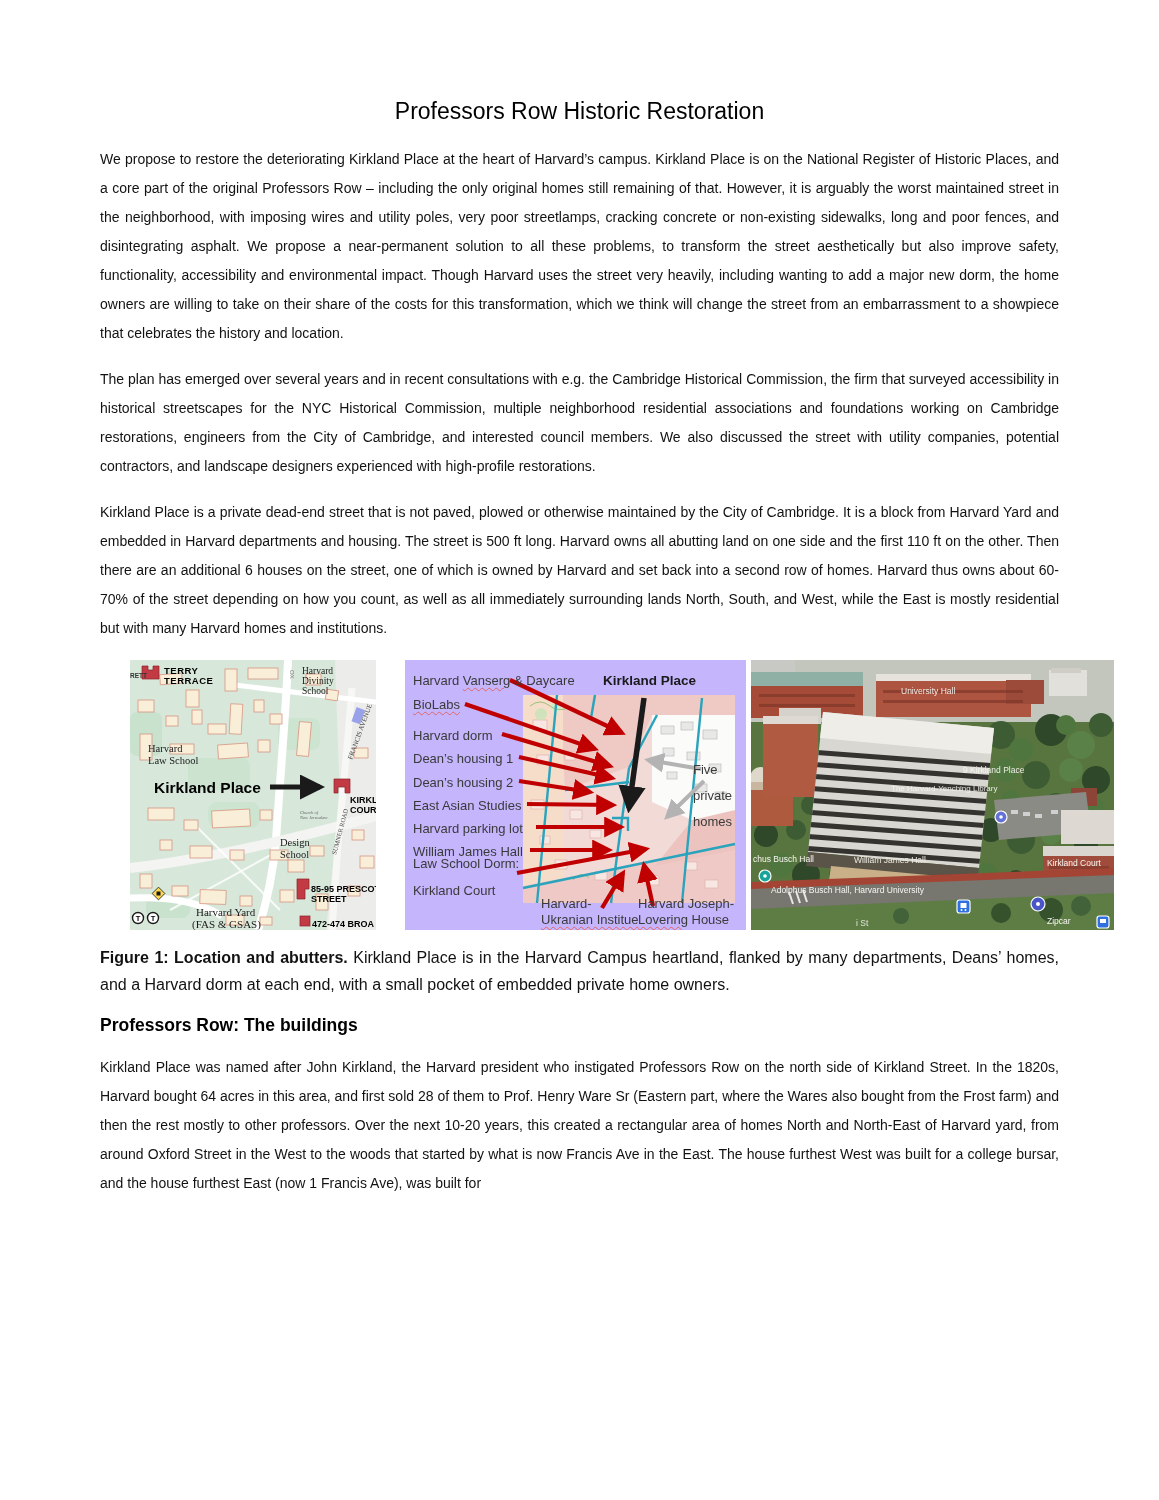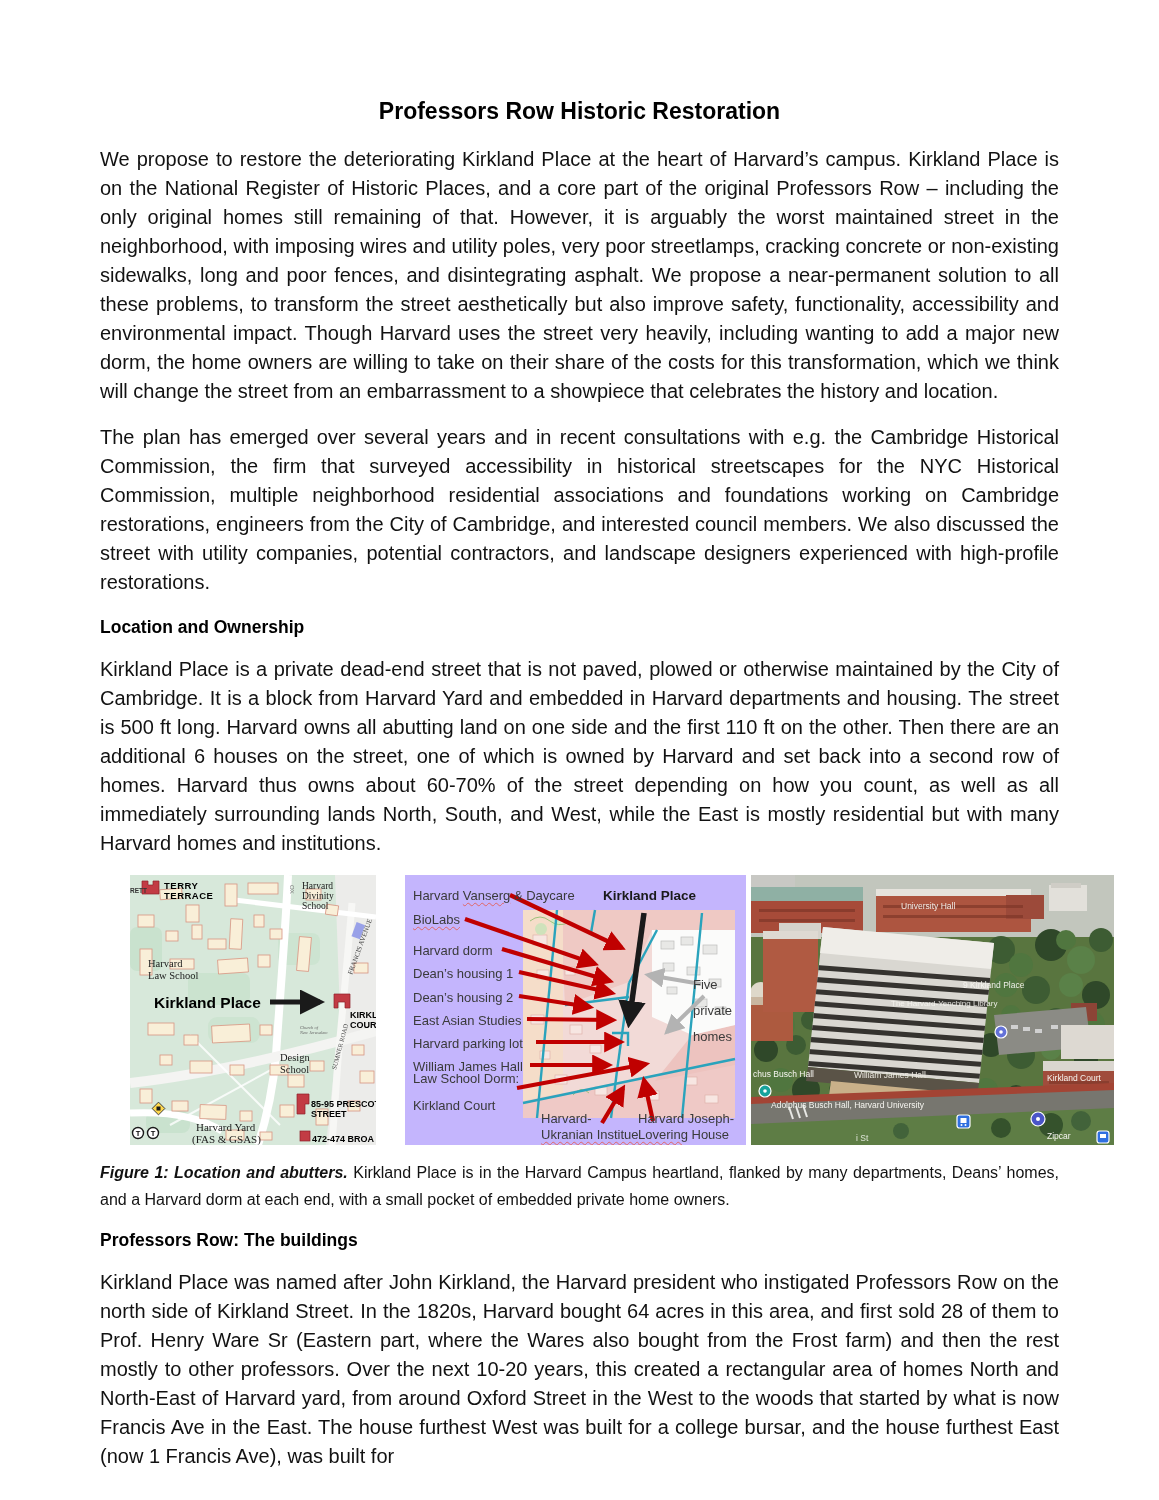--- a/index.html
+++ b/index.html
@@ -1,49 +1,48 @@
 <!DOCTYPE html>
 <html><head>
 <meta charset="utf-8">
 <style>
   html,body{margin:0;padding:0;background:#ffffff;}
   .page{
     width:1159px;height:1500px;box-sizing:border-box;
     padding:95px 100px 0 100px;background:#fff;position:relative;overflow:hidden;
     font-family:"Liberation Sans",sans-serif;color:#121212;
   }
-  h1.doc-title{font-size:23px;line-height:32px;margin:0 0 18px;font-weight:700;text-align:center;color:#000;}
+  h1.doc-title{font-size:23px;line-height:32px;margin:0 0 18px;font-weight:400;text-align:center;color:#000;}
   h2.doc-h2{font-size:17.5px;line-height:26px;margin:0 0 15px;font-weight:700;color:#000;}
-  p.body{font-size:20px;line-height:29px;margin:0 0 17px;text-align:justify;}
+  p.body{font-size:14px;line-height:29px;margin:0 0 17px;text-align:justify;}
   .figure-row{display:flex;gap:5px;height:270px;margin:12px 0 2px;padding-left:30px;}
   .panel{position:relative;height:270px;overflow:hidden;flex:none;}
   .panel.map{width:246px;}
   .panel.diagram{width:341px;background:#c4b5fd;margin-left:24px;}
   .panel.aerial{width:434px;}
   .panel svg{display:block;position:absolute;left:0;top:0;}
   .dlabel{position:absolute;font-size:13px;color:#3a3a3a;white-space:nowrap;line-height:16px;}
   .dlabel.bold{font-weight:700;color:#1a1a1a;font-size:13.5px;}
   .dlabel.wrap{white-space:normal;width:54px;line-height:26px;}
   .miss{text-decoration-line:underline;text-decoration-style:wavy;text-decoration-color:#e06666;text-decoration-thickness:1px;text-underline-offset:2px;}
   .caption{font-size:16px;line-height:27px;margin:14px 0 14px;text-align:justify;}
-  .caption .cap-b{font-weight:700;font-style:italic;}
+  .caption .cap-b{font-weight:700;}
   .map-serif{font-family:"Liberation Serif",serif;}
   .map-sans{font-family:"Liberation Sans",sans-serif;}
 </style>
 </head>
 <body>
 
 <div class="page">
 
   <h1 class="doc-title">Professors Row Historic Restoration</h1>
 
   <p class="body">We propose to restore the deteriorating Kirkland Place at the heart of Harvard’s campus. Kirkland Place is on the National Register of Historic Places, and a core part of the original Professors Row – including the only original homes still remaining of that. However, it is arguably the worst maintained street in the neighborhood, with imposing wires and utility poles, very poor streetlamps, cracking concrete or non-existing sidewalks, long and poor fences, and disintegrating asphalt. We propose a near-permanent solution to all these problems, to transform the street aesthetically but also improve safety, functionality, accessibility and environmental impact. Though Harvard uses the street very heavily, including wanting to add a major new dorm, the home owners are willing to take on their share of the costs for this transformation, which we think will change the street from an embarrassment to a showpiece that celebrates the history and location.</p>
   <p class="body">The plan has emerged over several years and in recent consultations with e.g. the Cambridge Historical Commission, the firm that surveyed accessibility in historical streetscapes for the NYC Historical Commission, multiple neighborhood residential associations and foundations working on Cambridge restorations, engineers from the City of Cambridge, and interested council members. We also discussed the street with utility companies, potential contractors, and landscape designers experienced with high-profile restorations.</p>
 
-  <h2 class="doc-h2">Location and Ownership</h2>
   <p class="body">Kirkland Place is a private dead-end street that is not paved, plowed or otherwise maintained by the City of Cambridge. It is a block from Harvard Yard and embedded in Harvard departments and housing. The street is 500 ft long. Harvard owns all abutting land on one side and the first 110 ft on the other. Then there are an additional 6 houses on the street, one of which is owned by Harvard and set back into a second row of homes. Harvard thus owns about 60-70% of the street depending on how you count, as well as all immediately surrounding lands North, South, and West, while the East is mostly residential but with many Harvard homes and institutions.</p>
 
   <div class="figure-row">
 
     <div class="panel map">
       <svg width="246" height="270" viewBox="0 0 246 270">
         <defs>
           <marker id="ah-blk-map" markerWidth="5" markerHeight="5" refX="4" refY="2.5" orient="auto">
             <path d="M0,0 L5,2.5 L0,5 z" fill="#1a1a1a"></path>
           </marker>

